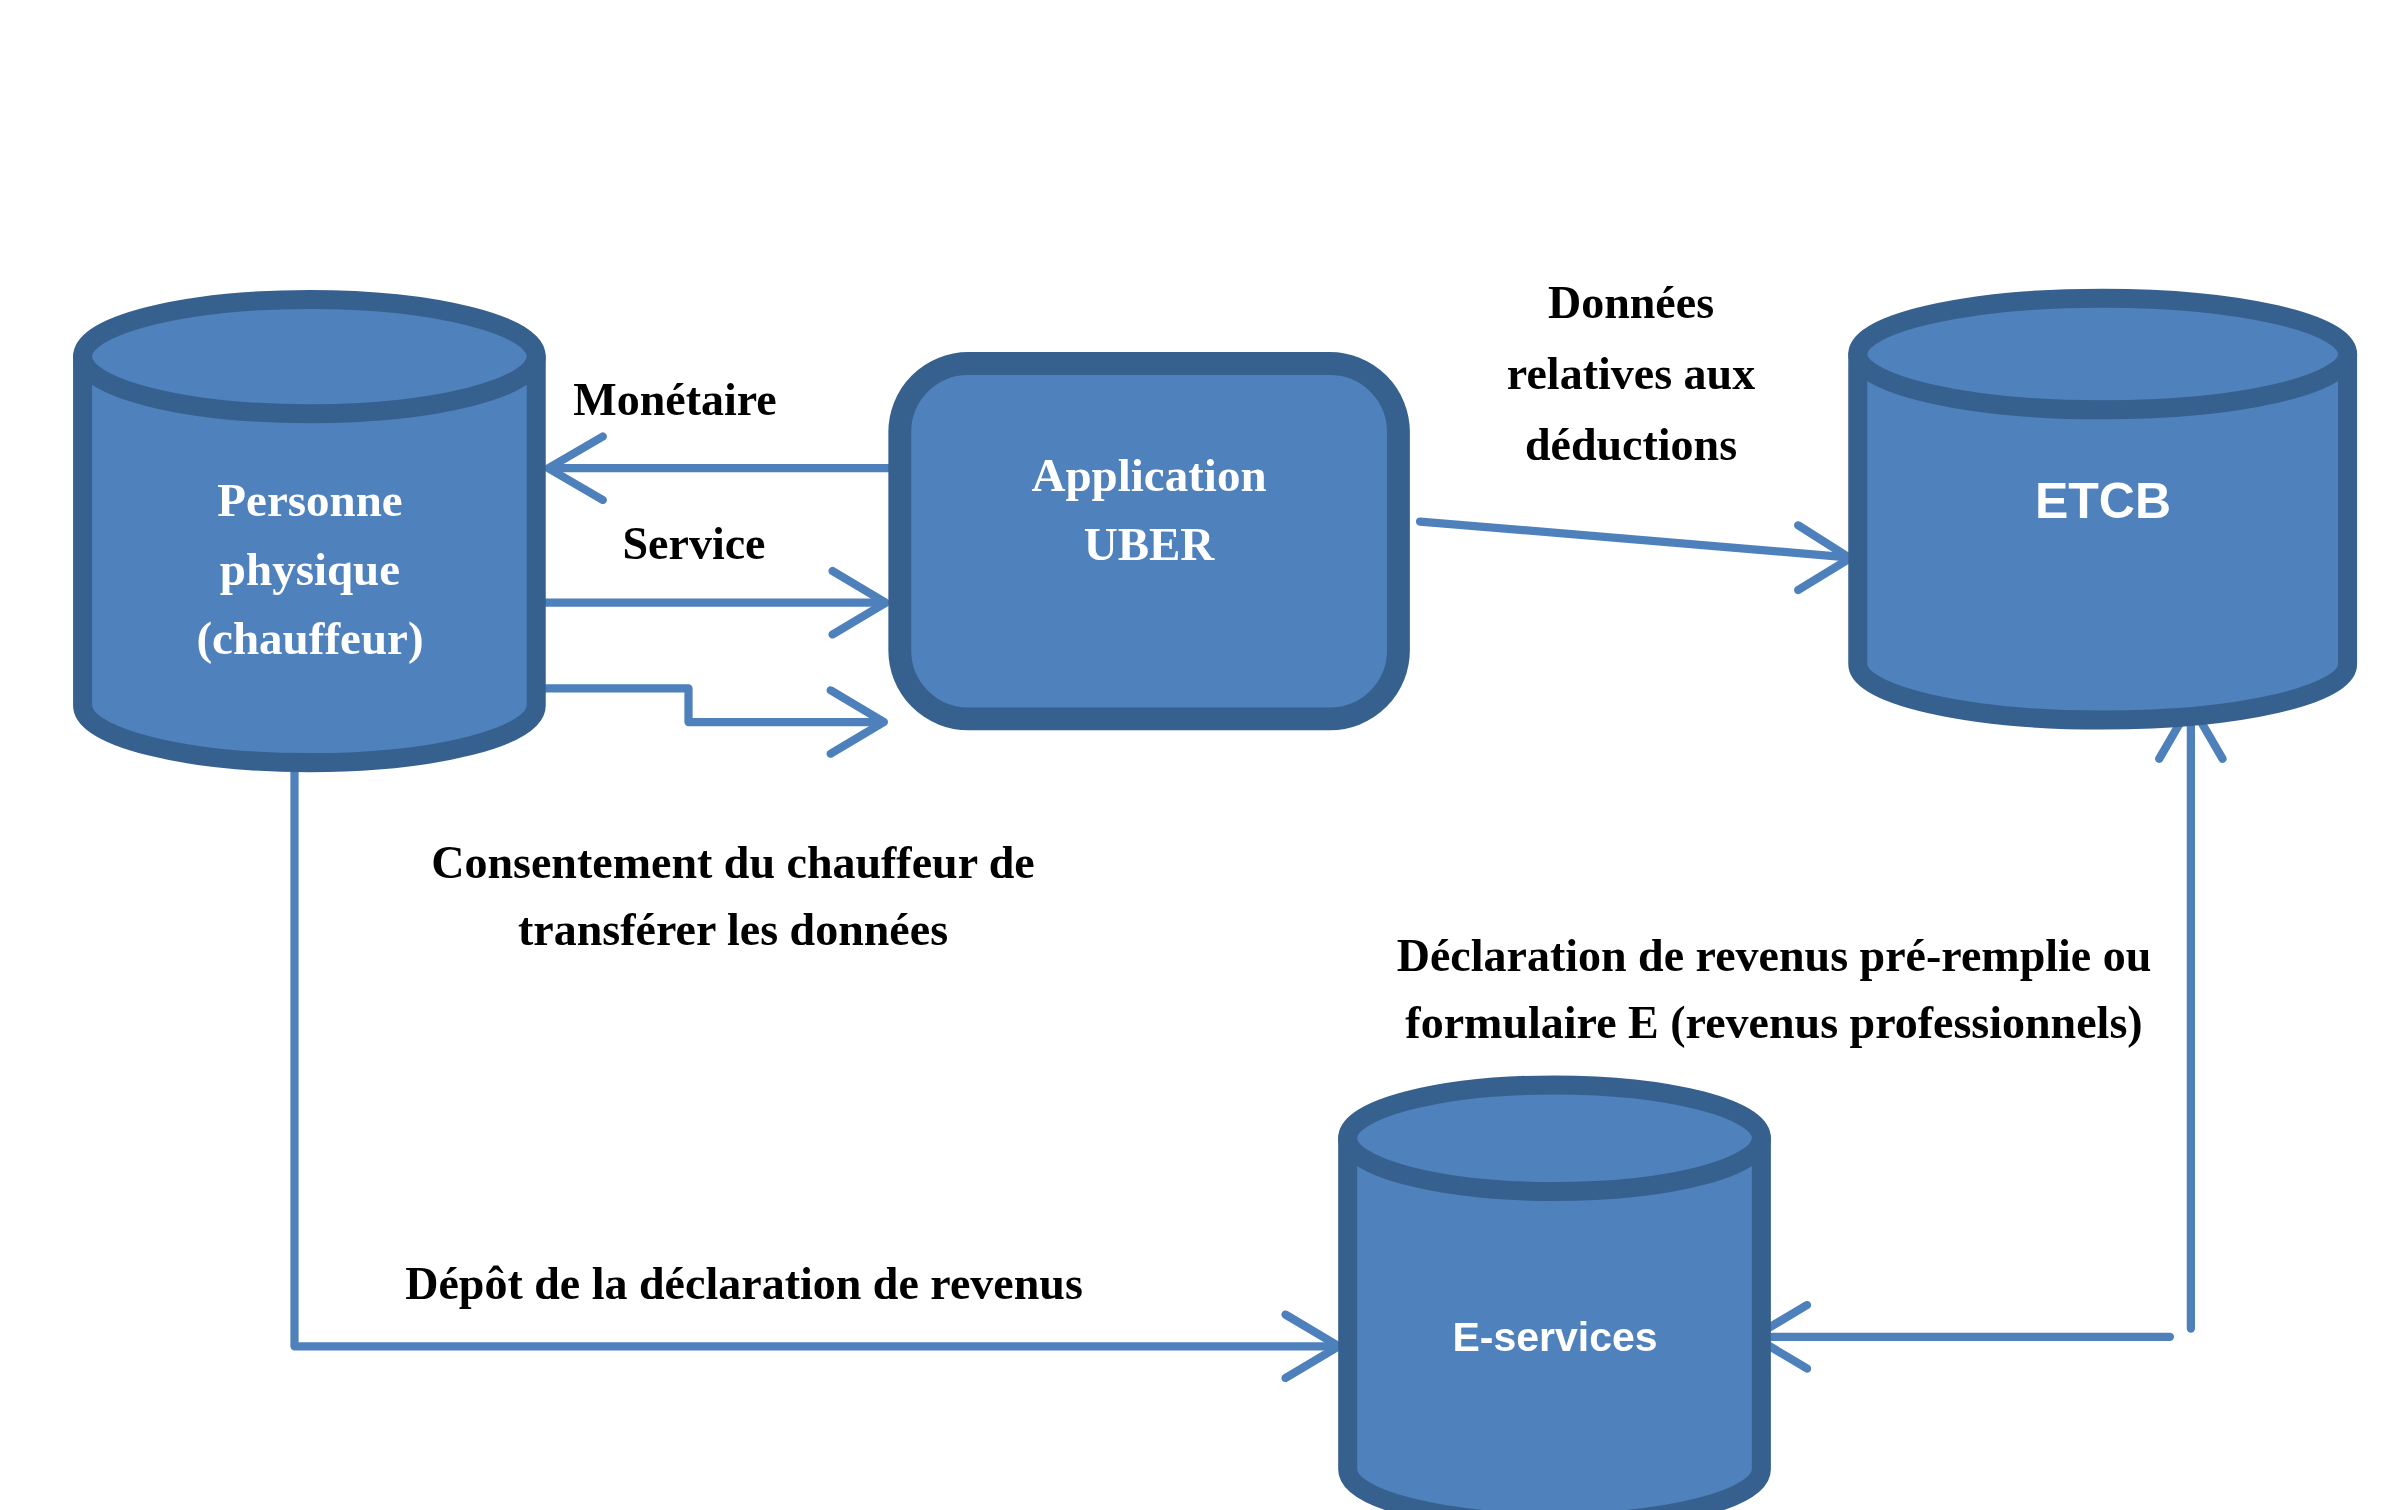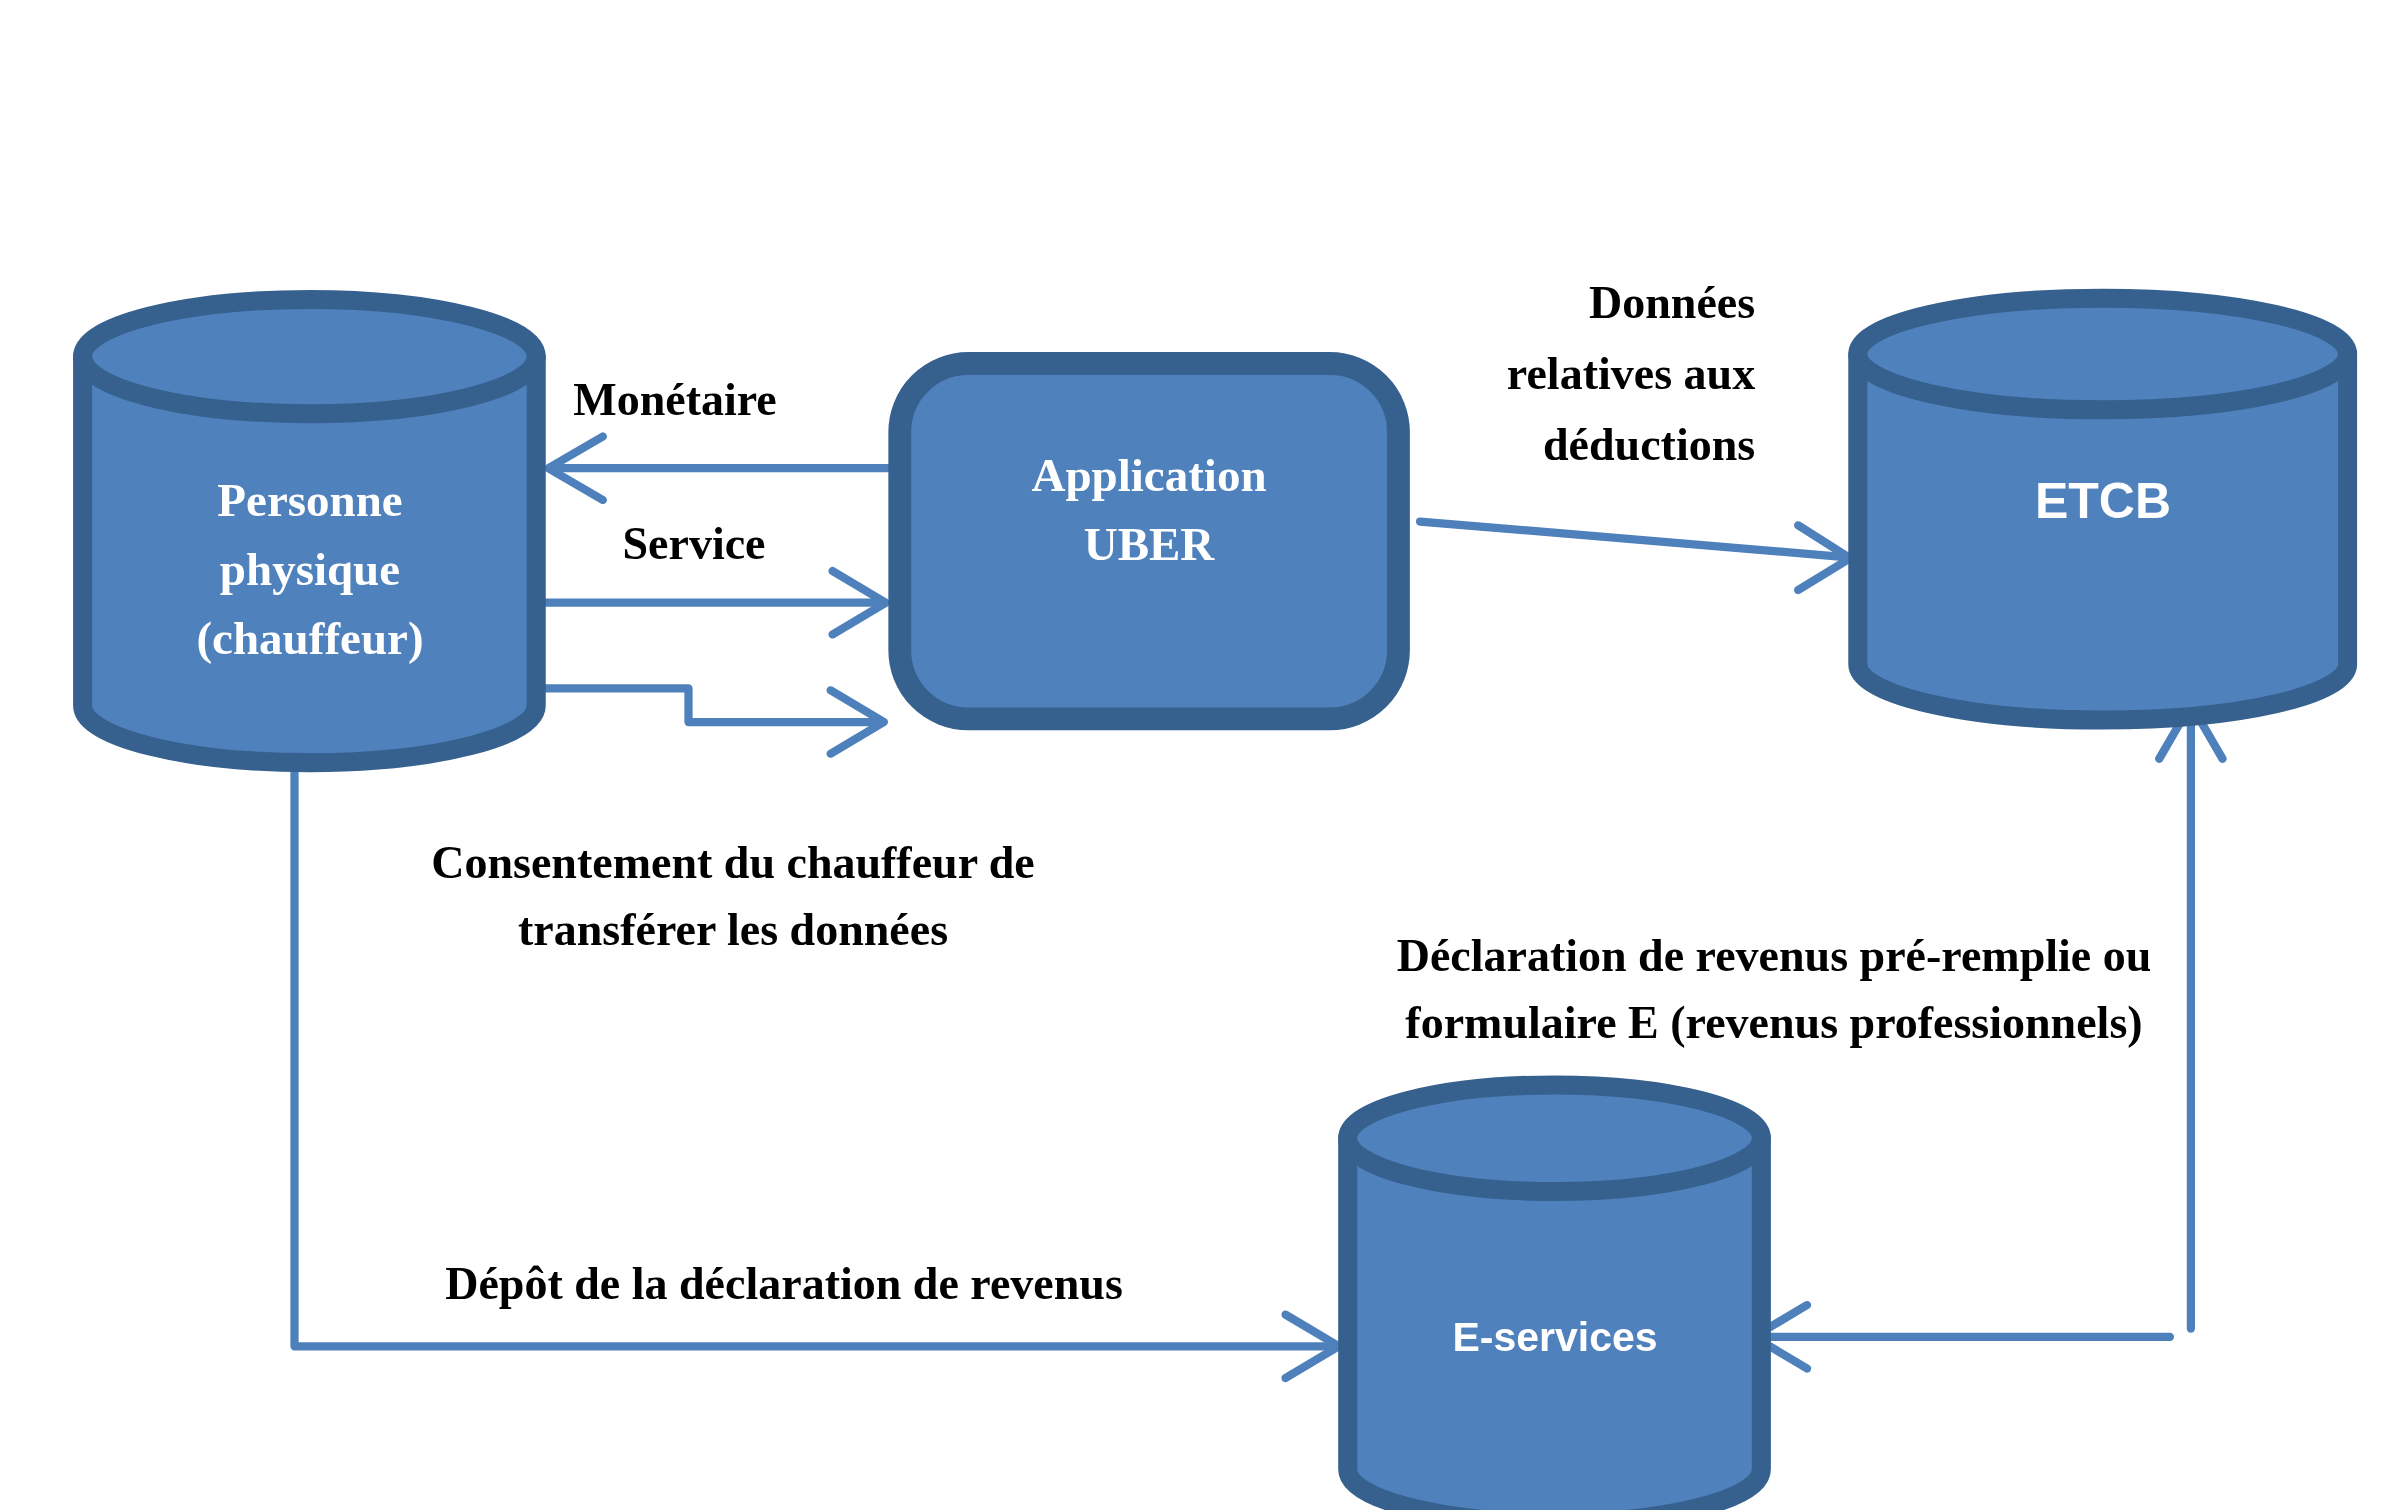--- a/index.html
+++ b/index.html
@@ -24,21 +24,21 @@
     transform:translate(-50%,-50%);
     text-align:center;
     white-space:nowrap;
     pointer-events:none;
   }
   .edge-lbl{
     color:var(--edge-label-text);
     font:bold 46px "Liberation Serif", serif;
   }
   .edge-lbl .ln{line-height:67px;}
-  .edge-lbl.donnees .ln{line-height:71px;text-align:right;}
+  .edge-lbl.donnees .ln{line-height:71px;}
   .node-lbl{color:var(--node-label-text);}
   .node-lbl.serif{font:bold 47px "Liberation Serif", serif;}
   .node-lbl.serif .ln{line-height:69px;}
   .node-lbl.sans{font:bold 50px "Liberation Sans", sans-serif;}
   .node-lbl.sans-sm{font:bold 41px "Liberation Sans", sans-serif;text-align:center;}
   .node-lbl.sans-sm .ln{line-height:71px;}
   .shape{fill:var(--node-fill);stroke:var(--node-border);stroke-linejoin:round;}
   .cyl{stroke-width:30px;}
   .box{stroke-width:36px;}
   .edge{stroke:var(--arrow);stroke-width:13px;fill:none;stroke-linecap:round;stroke-linejoin:round;}
@@ -131,18 +131,18 @@
   <div class="lbl edge-lbl" style="left:1774px;top:989px;">
     <div class="ln">Déclaration de revenus pré-remplie ou</div>
     <div class="ln">formulaire E (revenus professionnels)</div>
   </div>
 
   <div class="lbl edge-lbl" style="left:733px;top:896px;">
     <div class="ln">Consentement du chauffeur de</div>
     <div class="ln">transférer les données</div>
   </div>
 
-  <div class="lbl edge-lbl" style="left:784px;top:1283px;text-align:center;">
+  <div class="lbl edge-lbl" style="left:744px;top:1283px;text-align:center;">
     <div class="ln">Dépôt de la déclaration de revenus</div>
   </div>
 
 </div>
 
 
 </body></html>

